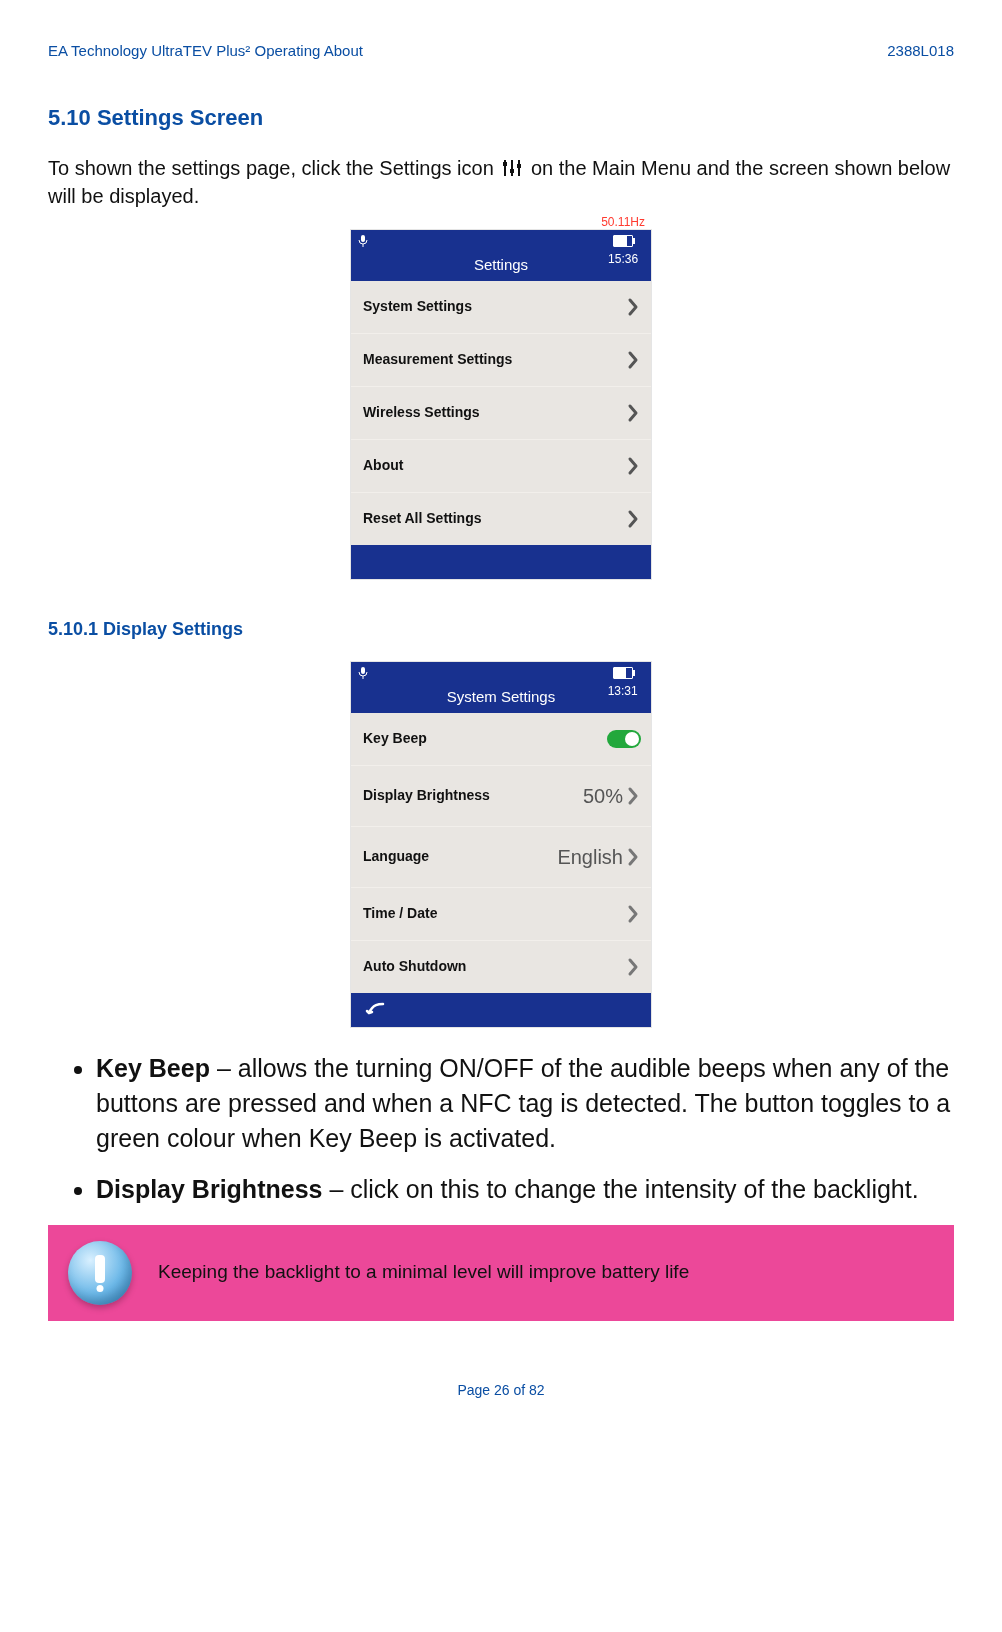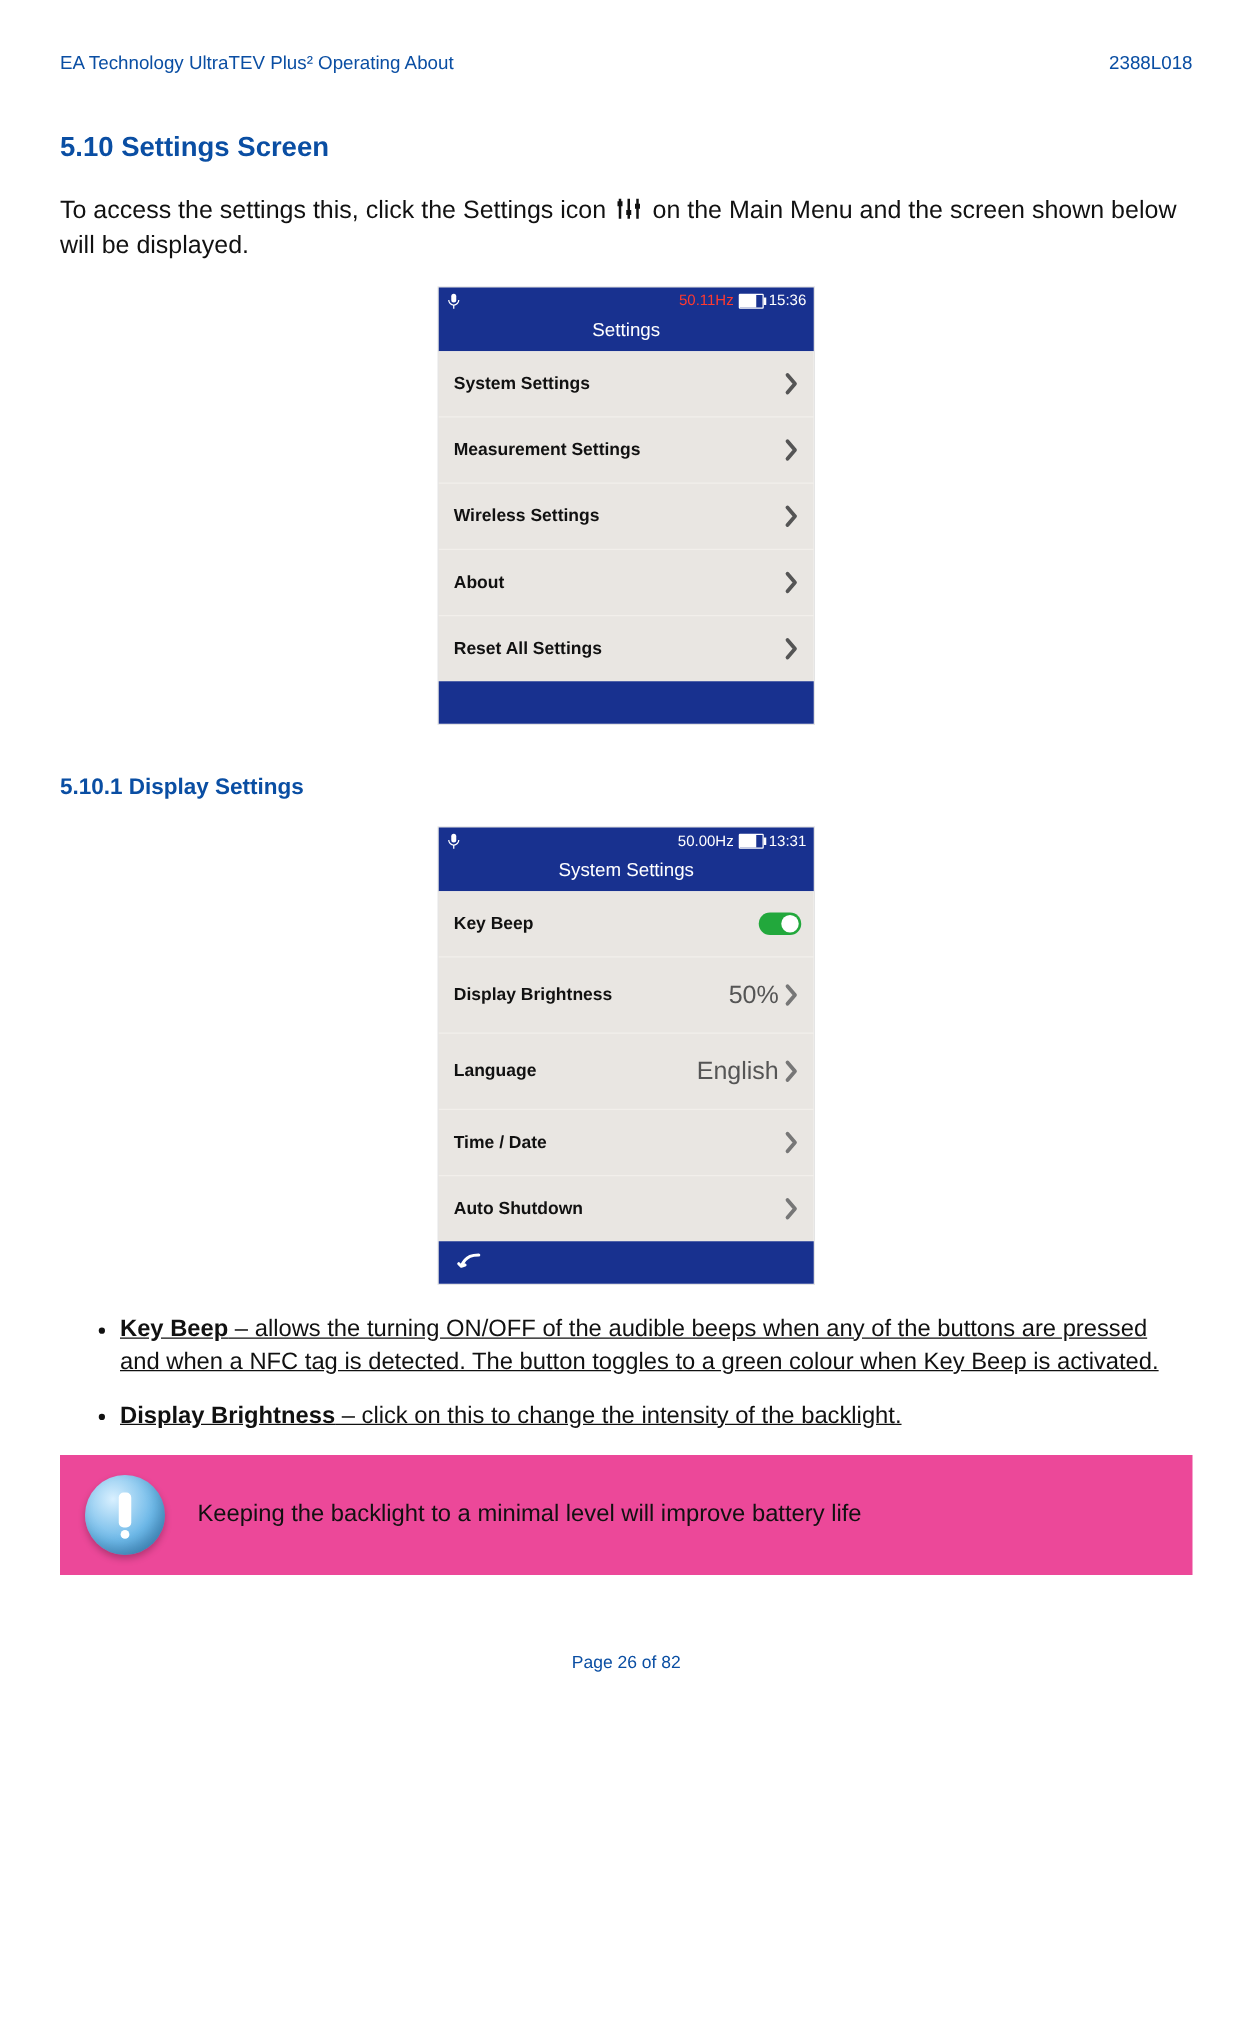--- a/index.html
+++ b/index.html
@@ -54,21 +54,21 @@
     background: #18318f;
     color: #fff;
     height: 22px;
     display: flex;
     align-items: center;
     padding: 0 6px;
     font-size: 12px;
     justify-content: space-between;
   }
   .sb-left { display:flex; align-items:center; gap:4px; }
-  .sb-right { display:flex; align-items:center; gap:4px; }
+  .sb-right { display:flex; align-items:center; gap:4px;flex-direction:column; }
   .hz-red { color: #ff3a2f; font-weight: 500; }
   .hz-white { color: #fff; }
   .mic-icon { width:12px; height:14px; }
   .batt {
     width: 18px; height: 10px;
     border: 1px solid #fff;
     border-radius: 1px;
     position: relative;
     display:inline-block;
   }
@@ -114,21 +114,21 @@
     background: #22a83c;
     position: relative;
   }
   .toggle::after {
     content:"";
     position:absolute; right:2px; top:2px;
     width:14px; height:14px; border-radius:50%;
     background:#fff;
   }
   ul.bullets { padding-left: 48px; margin-top: 24px; }
-  ul.bullets li { margin-bottom: 16px; font-size: 19px; text-decoration: underline; }
+  ul.bullets li { margin-bottom: 16px; font-size: 25px; }
   .note-box {
     background: #ec4899;
     display: flex;
     align-items: center;
     gap: 26px;
     padding: 16px 20px;
     margin-top: 10px;
   }
   .bulb {
     width: 64px; height: 64px;
@@ -168,21 +168,21 @@
 <body>
 
 <div class="doc-header">
   <span>EA Technology UltraTEV Plus² Operating About</span>
   <span>2388L018</span>
 </div>
 
 <h2 class="sec">5.10  Settings Screen</h2>
 
 <p class="intro">
-  <span>To access the settings this, click the Settings icon </span>
+  <span>To shown the settings page, click the Settings icon </span>
   <span class="sliders-icon">
     <svg viewBox="0 0 22 20" width="22" height="20">
       <g stroke="#111" stroke-width="2" fill="none">
         <line x1="4" y1="2" x2="4" y2="18"></line>
         <line x1="11" y1="2" x2="11" y2="18"></line>
         <line x1="18" y1="2" x2="18" y2="18"></line>
       </g>
       <rect x="2" y="4" width="4" height="4" fill="#111"></rect>
       <rect x="9" y="11" width="4" height="4" fill="#111"></rect>
       <rect x="16" y="6" width="4" height="4" fill="#111"></rect>

